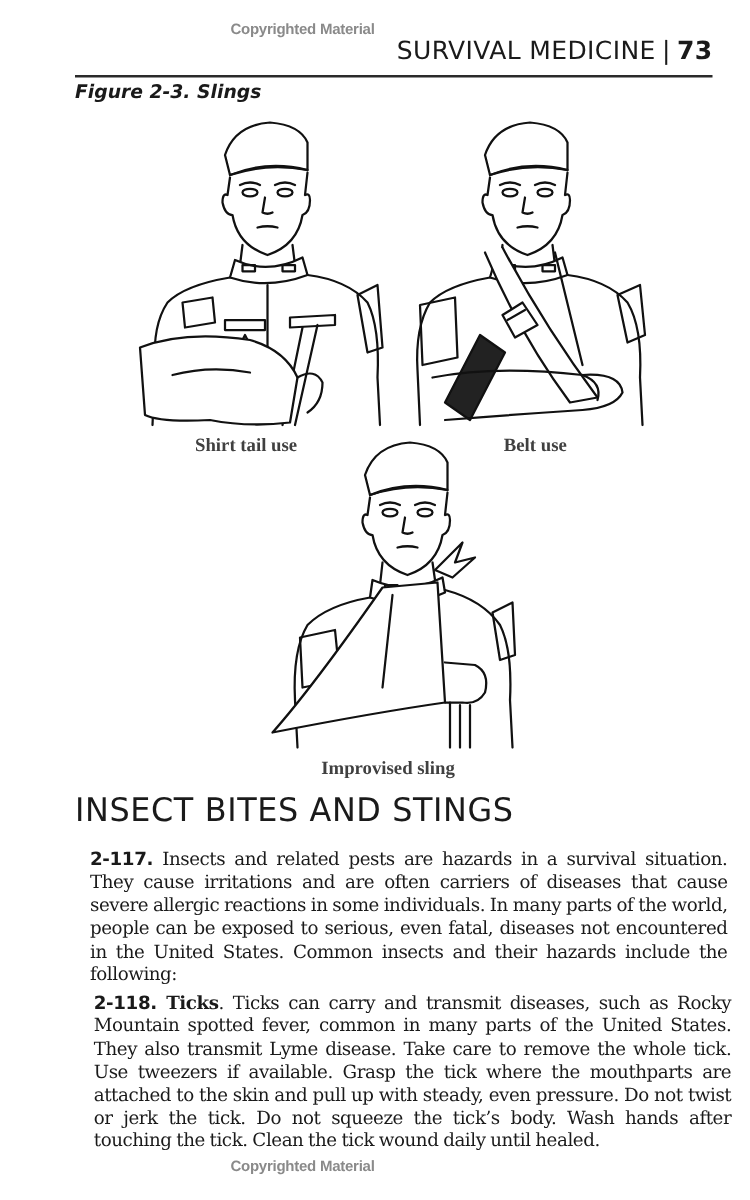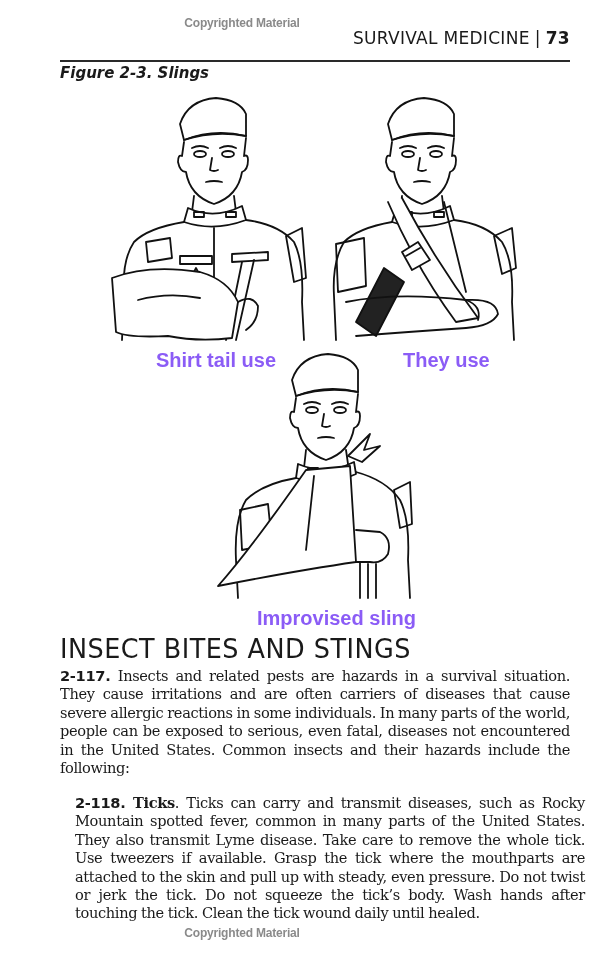--- a/index.html
+++ b/index.html
@@ -26,21 +26,21 @@
       letter-spacing: -0.2px;
     }
     .watermark.top { top: 16px; left: 0; }
     .watermark.bottom { top: 926px; }
 
     .running-head {
       position: absolute;
       right: 30px;
       top: 28px;
       font-family: "DejaVu Sans", sans-serif;
-      font-size: 17px;
+      font-size: 20px;
       color: #1a1a1a;
       letter-spacing: 0.3px;
       white-space: nowrap;
     }
     .running-head .sep { margin: 0 5px; font-weight: normal; }
     .running-head .page-num { font-weight: bold; }
 
     .rule {
       position: absolute;
       left: 60px;
@@ -60,24 +60,24 @@
       font-size: 15px;
       color: #1a1a1a;
     }
 
     .figure-panel {
       position: absolute;
     }
     .figure-panel svg { display: block; }
     .panel-label {
       position: absolute;
-      font-family: Liberation Sans, sans-serif;
-      font-weight: bold;
-      font-size: 20px;
-      color: #8b5cf6;
+      font-family: Liberation Serif, serif;
+      font-weight: bold;
+      font-size: 15px;
+      color: #404040;
       white-space: nowrap;
     }
 
     .section-heading {
       position: absolute;
       left: 60px;
       top: 634px;
       font-family: "DejaVu Sans", sans-serif;
       font-weight: normal;
       font-size: 26px;
@@ -185,21 +185,21 @@
 
     <path d="M76 160 L92 150 L104 168 L86 178 Z" fill="#fff"></path>
     <path d="M80 164 L94 156"></path>
 
     <path d="M30 230 L58 176 L78 190 L50 244 Z" fill="#222"></path>
 
     <path d="M20 210 Q70 200 140 208 Q170 206 172 222 Q166 234 140 236 Q80 240 30 244"></path>
     <path d="M140 208 Q156 214 152 228"></path>
   </svg>
 </div>
-<div class="panel-label" style="left:403px; top:349px;">They use</div>
+<div class="panel-label" style="left:403px; top:349px;">Belt use</div>
 
 <div class="figure-panel" style="left:210px; top:350px;">
   <svg width="205" height="250" viewBox="0 0 205 250" fill="none" stroke="#111" stroke-width="1.8" stroke-linecap="round" stroke-linejoin="round">
     <path d="M82 30 Q90 6 118 4 Q142 6 148 20 L148 42 Q116 34 86 46 Z" fill="#fff"></path>
     <path d="M86 46 Q116 36 148 42"></path>
     <path d="M86 48 L84 62 Q80 60 80 68 Q82 78 88 78 Q92 102 116 110 Q140 102 144 78 Q150 76 150 66 Q150 60 146 62 L148 44"></path>
     <ellipse cx="102" cy="60" rx="6" ry="3"></ellipse>
     <ellipse cx="130" cy="60" rx="6" ry="3"></ellipse>
     <path d="M94 54 Q102 50 110 54 M122 54 Q130 50 138 54"></path>
     <path d="M114 64 L112 76 Q116 78 120 76"></path>
@@ -219,21 +219,21 @@
     <path d="M104 126 L96 200"></path>
 
     <path d="M146 180 L170 182 Q182 188 178 204 Q172 214 160 212 L146 212"></path>
     <path d="M150 212 L150 248 M158 214 L158 248 M166 214 L166 248"></path>
   </svg>
 </div>
 <div class="panel-label" style="left:257px; top:607px;">Improvised sling</div>
 
 <h2 class="section-heading" style="margin:0;">INSECT BITES AND STINGS</h2>
 
-<p class="para p117" style="margin:0;">
+<p class="para p117" style="margin:12px;">
   <span class="num">2-117.</span><span> Insects and related pests are hazards in a survival situation. They cause irritations and are often carriers of diseases that cause severe allergic reactions in some individuals. In many parts of the world, people can be exposed to serious, even fatal, diseases not encountered in the United States. Common insects and their hazards include the following:</span>
 </p>
 
 <p class="para p118" style="margin:15px;">
   <span class="num">2-118.</span><span class="term"> Ticks</span><span>. Ticks can carry and transmit diseases, such as Rocky Mountain spotted fever, common in many parts of the United States. They also transmit Lyme disease. Take care to remove the whole tick. Use tweezers if available. Grasp the tick where the mouthparts are attached to the skin and pull up with steady, even pressure. Do not twist or jerk the tick. Do not squeeze the tick’s body. Wash hands after touching the tick. Clean the tick wound daily until healed.</span>
 </p>
 
 <div class="watermark bottom">Copyrighted Material</div>
 
 </body></html>

